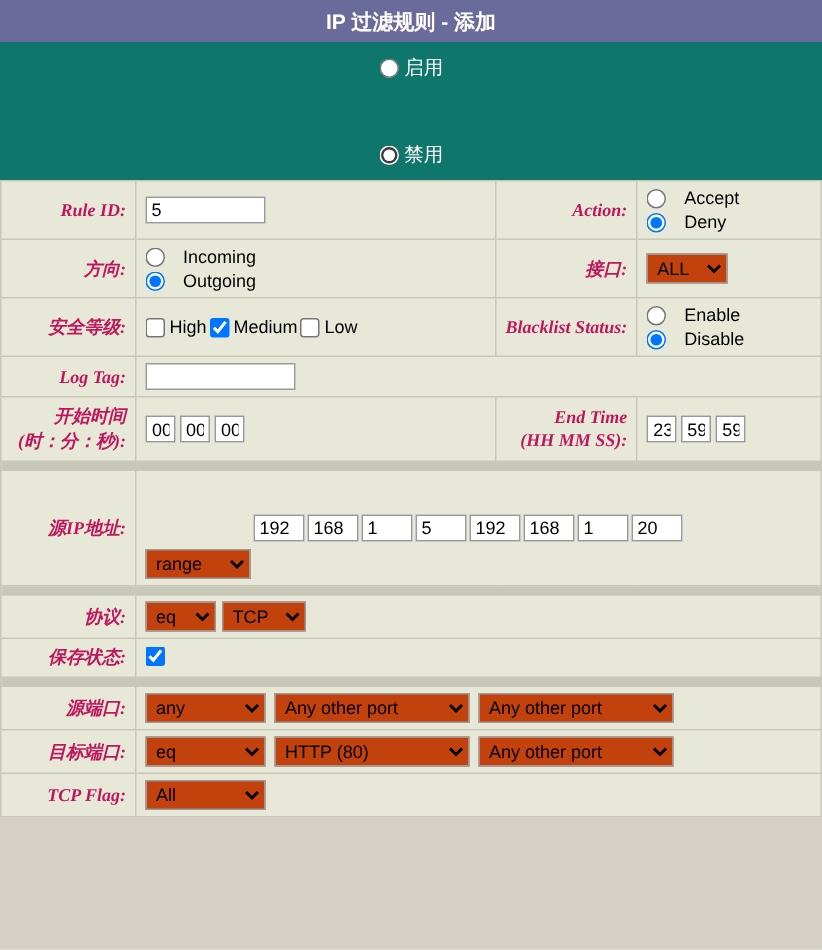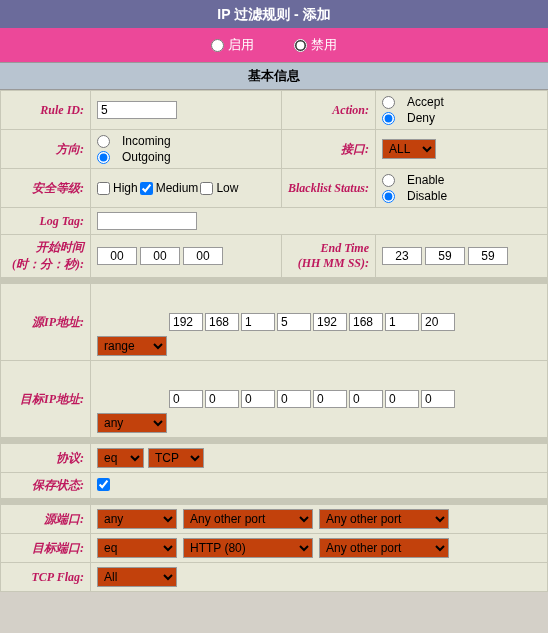--- a/index.html
+++ b/index.html
@@ -15,26 +15,27 @@
     }
     .title-bar {
       background: #6b6b9b;
       color: white;
       text-align: center;
       padding: 6px 0 4px 0;
       font-size: 14px;
       font-weight: bold;
     }
     .status-bar {
-      background: #ec4899;
+      background: #0f766e;
       display: flex;
       justify-content: center;
       align-items: center;
       gap: 40px;
       padding: 8px 0;
+      flex-direction: column;
     }
     .radio-label {
       display: flex;
       align-items: center;
       gap: 4px;
       color: white;
       font-size: 13px;
     }
     .radio-label input[type=radio] {
       accent-color: #fff;
@@ -105,21 +106,21 @@
       display: flex;
       align-items: center;
       gap: 3px;
     }
     .time-inputs {
       display: flex;
       gap: 3px;
       align-items: center;
     }
     .time-inputs input {
-      width: 40px;
+      width: 20px;
       text-align: center;
     }
     .ip-row {
       display: flex;
       gap: 2px;
       align-items: center;
     }
     .ip-row input {
       width: 34px;
       text-align: left;
@@ -146,21 +147,20 @@
     <label class="radio-label">
       <input type="radio" name="status" value="enable" style="">
       <span>启用</span>
     </label>
     <label class="radio-label">
       <input type="radio" name="status" value="disable" checked="" style="">
       <span>禁用</span>
     </label>
   </div>
 
-  <div class="section-header">基本信息</div>
 
   <table class="form-table">
 
     <tbody>
         <tr>
       <td class="label-cell">Rule ID:</td>
       <td class="value-cell">
         <input type="text" class="rule-id-input" value="5" style="">
       </td>
       <td class="label-cell" style="text-align:right">Action:</td>
@@ -287,41 +287,20 @@
           <input type="text" value="1" style="">
           <input type="text" value="5" style="">
           <input type="text" value="192" style="">
           <input type="text" value="168" style="">
           <input type="text" value="1" style="">
           <input type="text" value="20" style="">
         </div>
       </td>
     </tr>
 
-    <tr>
-      <td class="label-cell">目标IP地址:</td>
-      <td colspan="3" class="value-cell">
-        <div class="ip-row">
-          <select>
-            <option selected="">any</option>
-            <option>range</option>
-            <option>host</option>
-            <option>subnet</option>
-          </select>
-          <input type="text" value="0" style="">
-          <input type="text" value="0" style="">
-          <input type="text" value="0" style="">
-          <input type="text" value="0" style="">
-          <input type="text" value="0" style="">
-          <input type="text" value="0" style="">
-          <input type="text" value="0" style="">
-          <input type="text" value="0" style="">
-        </div>
-      </td>
-    </tr>
 
     <tr class="divider-row">
       <td colspan="4"></td>
     </tr>
 
     <tr>
       <td class="label-cell">协议:</td>
       <td colspan="3" class="value-cell">
         <div style="display:flex;gap:4px;align-items:center;">
           <select>

